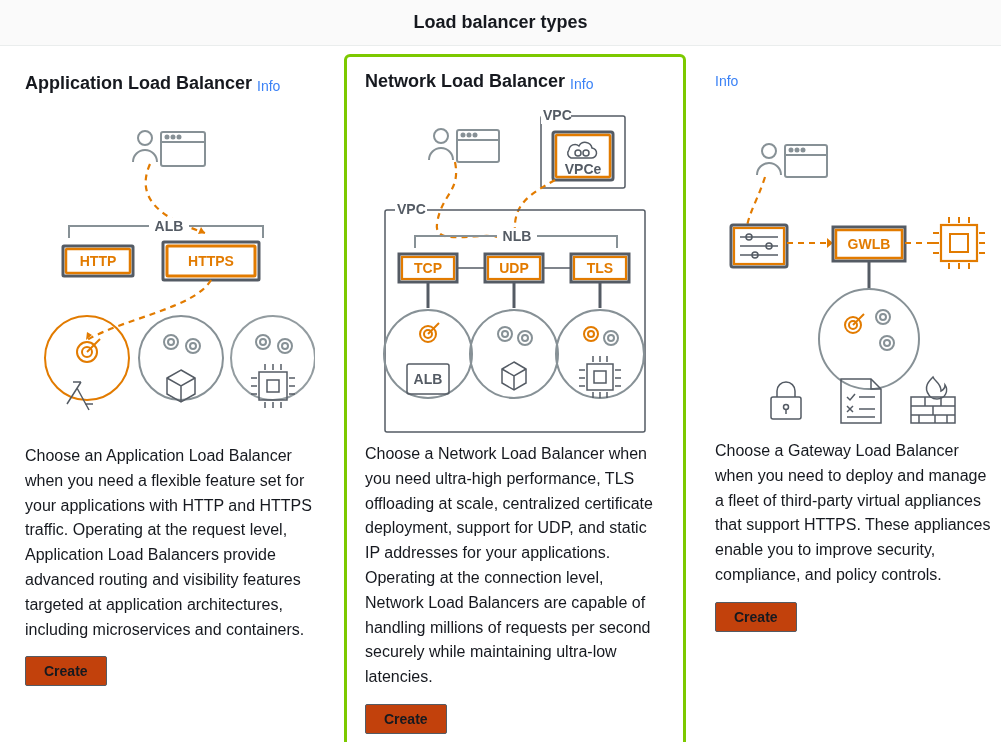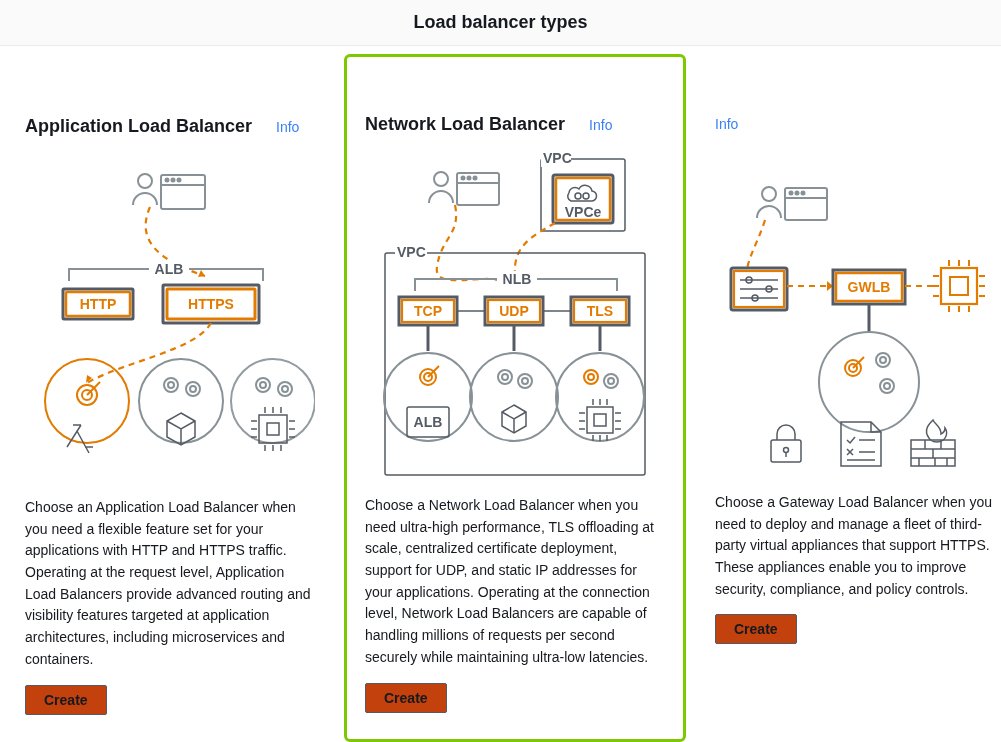--- a/index.html
+++ b/index.html
@@ -34,24 +34,23 @@
       border: 3px solid #7cc900;
       border-radius: 6px;
       margin: 8px 4px;
       padding: 14px 18px 26px 18px;
     }
     .card:not(.selected) {
       margin: 8px 4px;
     }
     .card-head {
       display: flex;
-      align-items: center;
-      gap: 24px;
+      align-items: flex-end;
+      gap: 5px;
       margin-bottom: 14px;
-      margin-top: 43px;
     }
     .card-title {
       font-size: 18px;
       font-weight: 700;
       color: #16191f;
     }
     .info-link {
       color: #3b82f6;
       font-size: 14px;
       text-decoration: none;
@@ -60,24 +59,23 @@
     .diagram {
       height: 336px;
       width: 100%;
       display: flex;
       align-items: center;
       justify-content: center;
       padding: 0;
     }
     .diagram svg { display: block; }
     .card-desc {
-      font-size: 14px;
+      font-size: 16px;
       line-height: 1.55;
       color: #16191f;
-      margin-top: 10px;
       margin-bottom: 14px;
     }
     .btn {
       display: inline-block;
       padding: 6px 18px;
       border: 1px solid #545b64;
       border-radius: 2px;
       background: #c2410c;
       color: #16191f;
       font-weight: 700;

